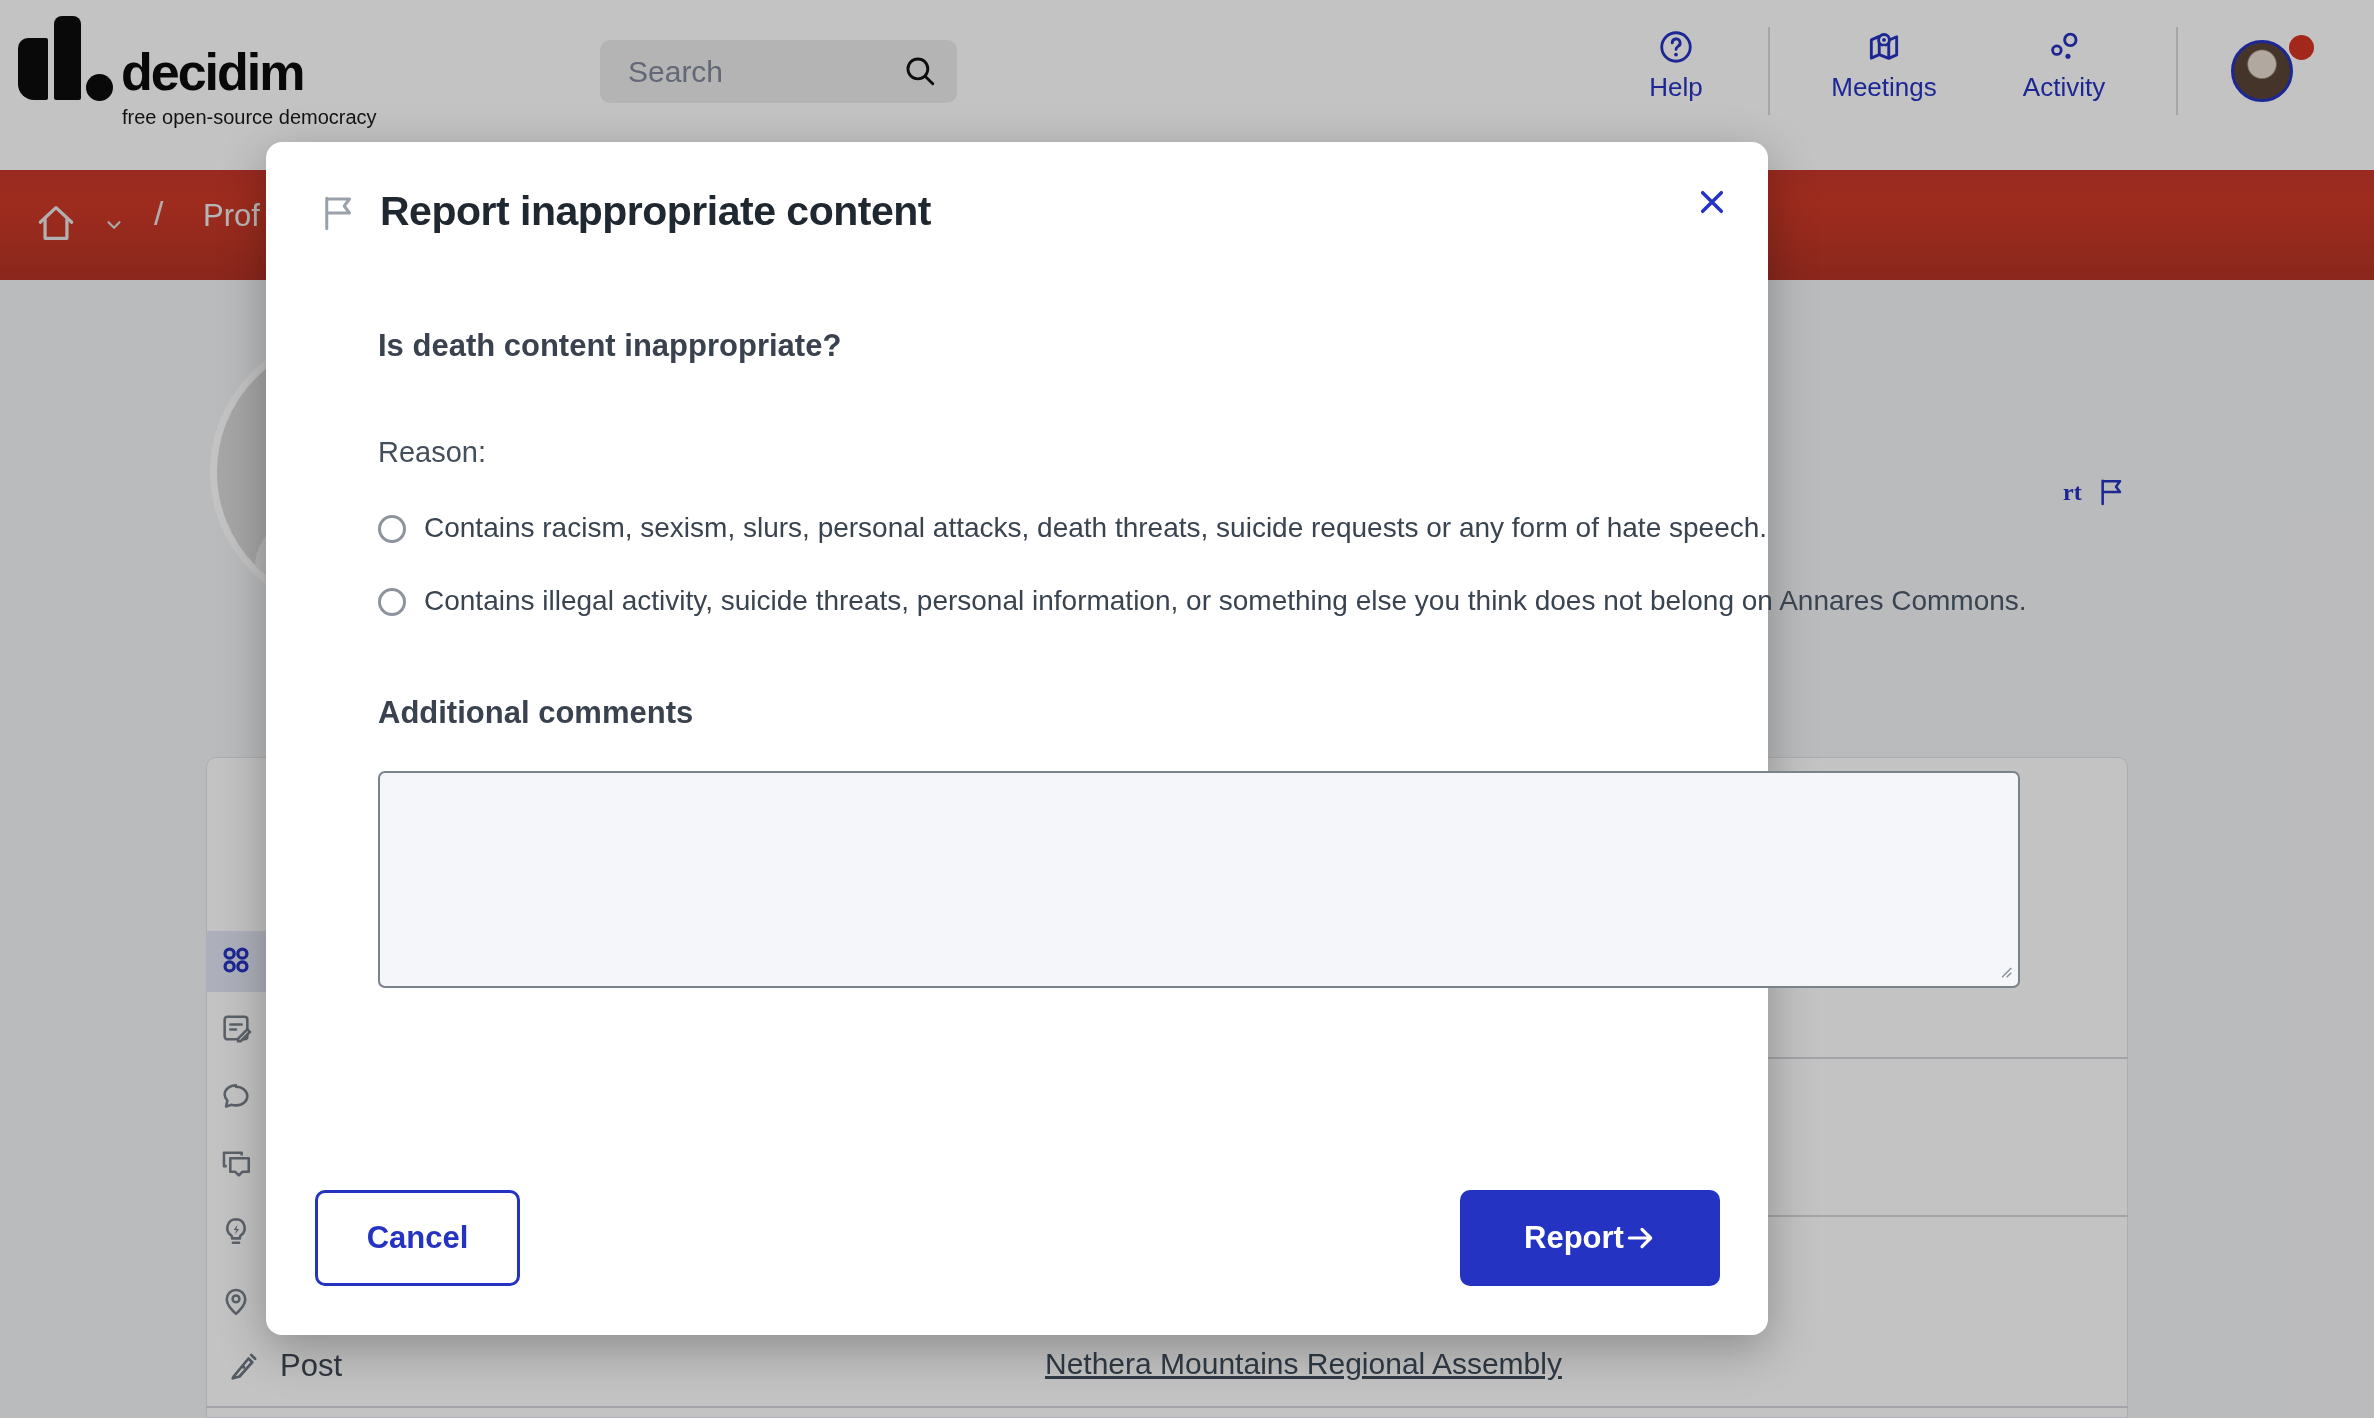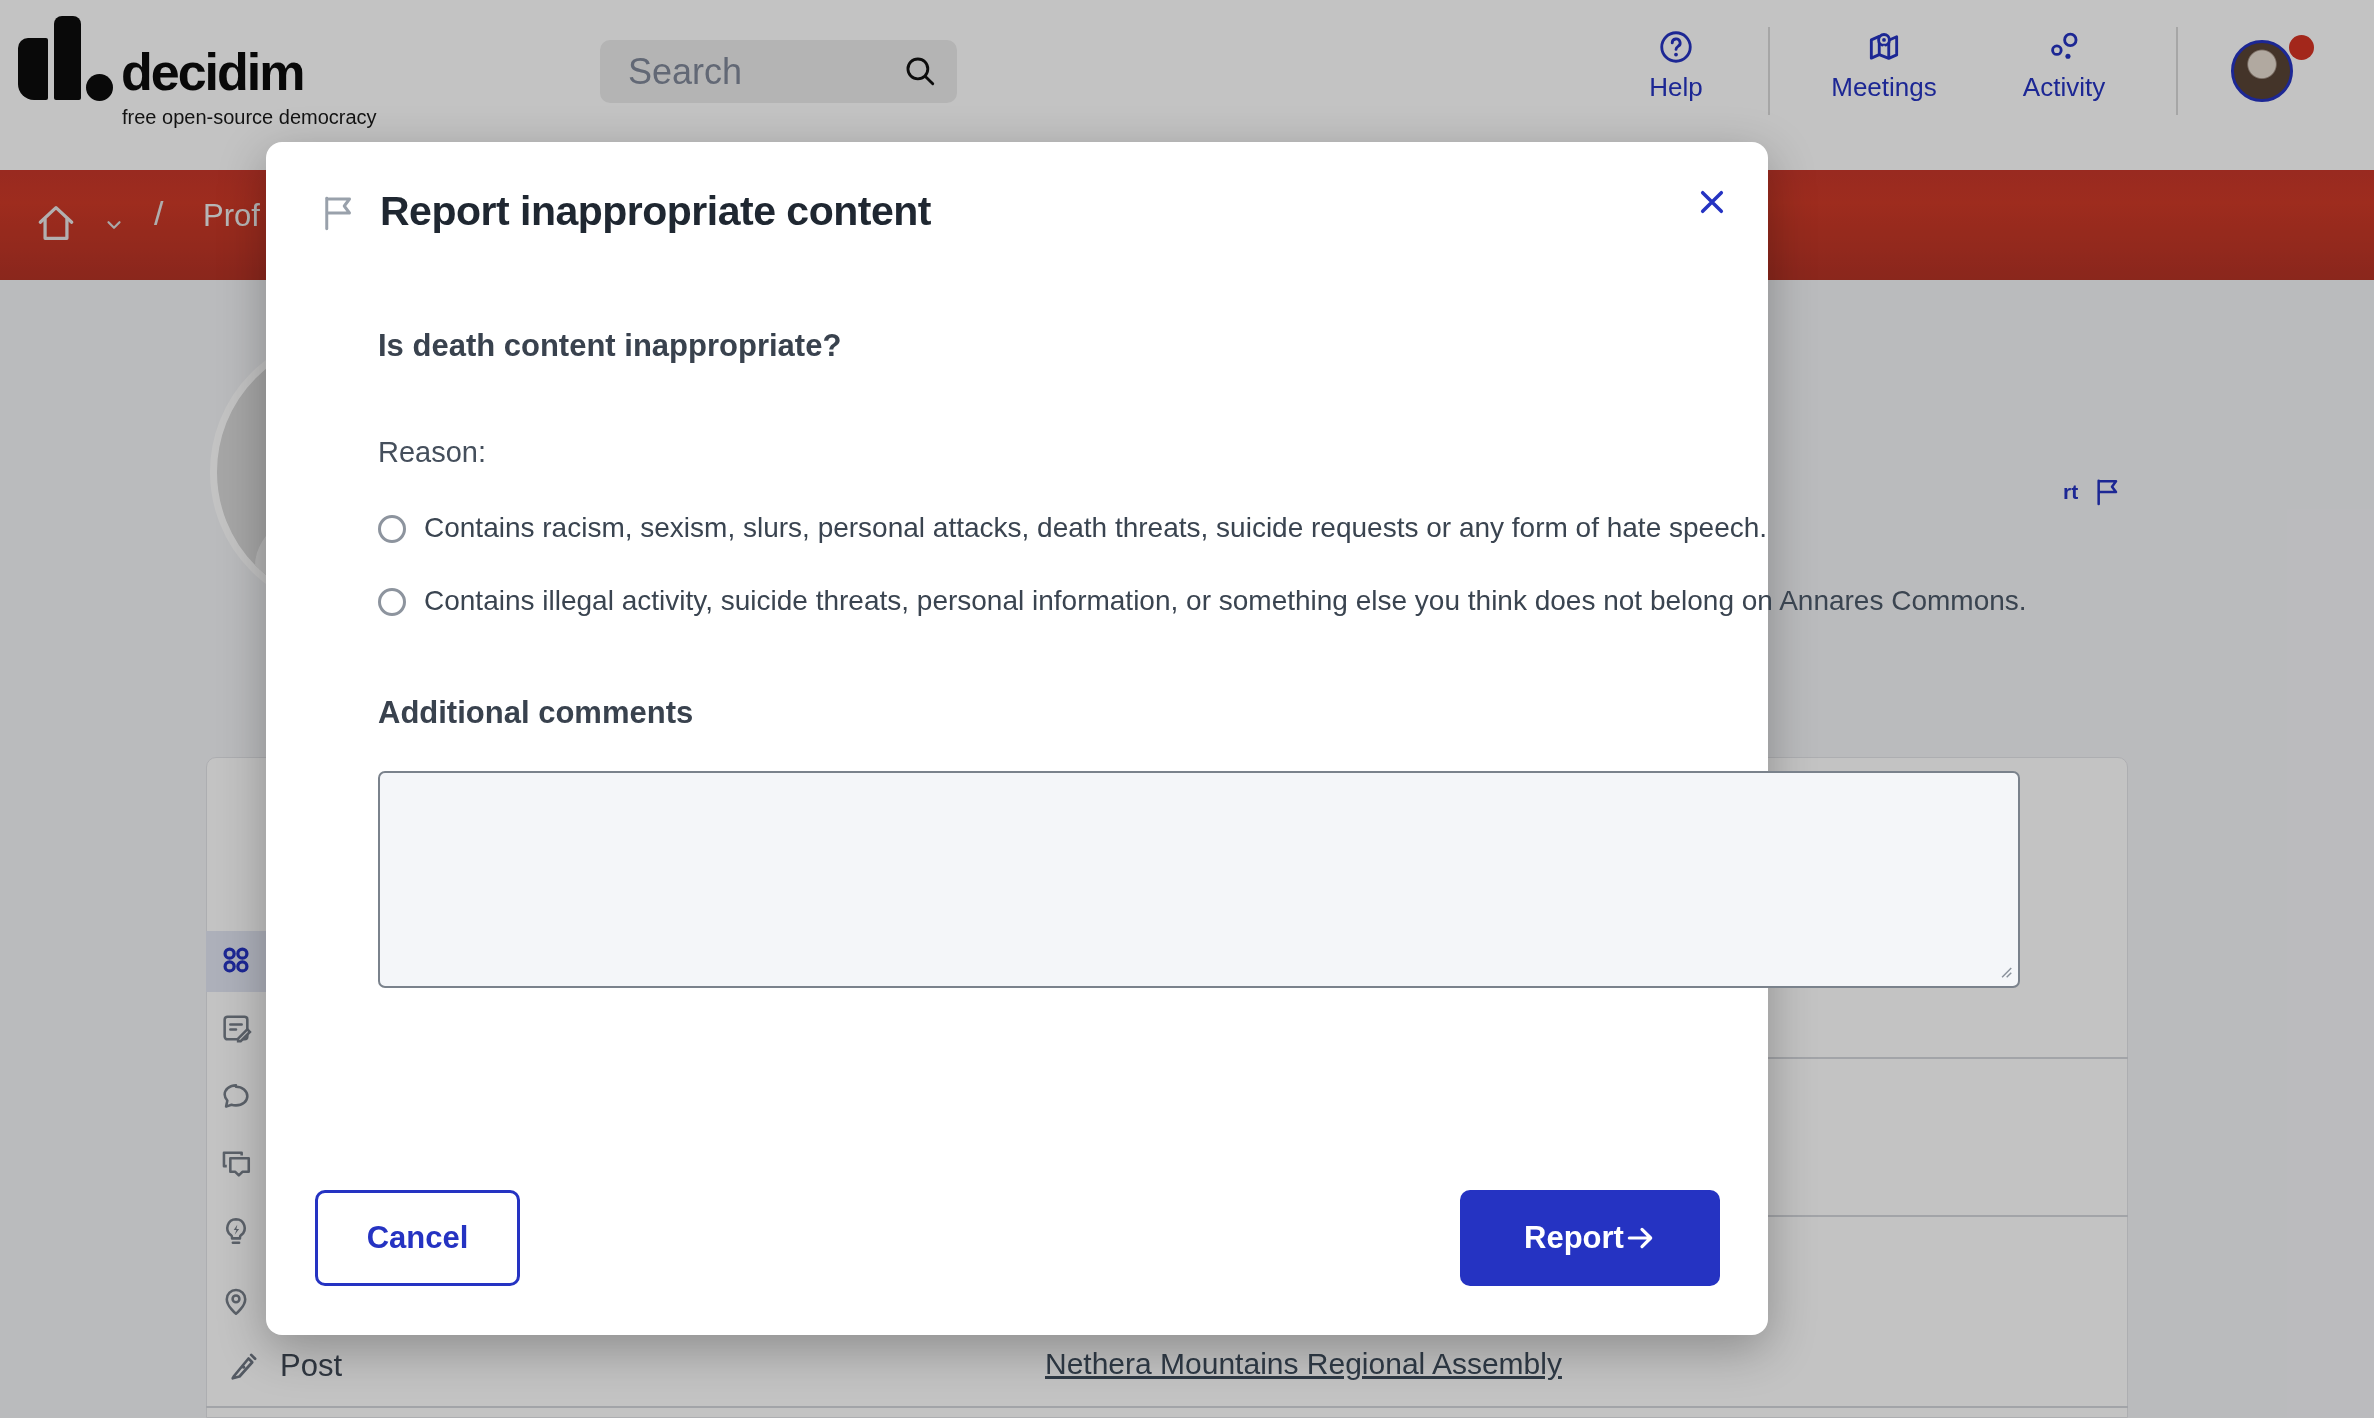--- a/index.html
+++ b/index.html
@@ -10,21 +10,21 @@
   .bg-header { position:absolute; left:0; top:0; width:2374px; height:170px; background:#ffffff; z-index:1; }
 
   .logo { position:absolute; left:18px; top:14px; width:380px; height:120px; cursor:pointer; }
   .logo .bar1 { position:absolute; left:0; top:24px; width:30px; height:62px; background:#0d0d0d; border-radius:10px 2px 2px 16px; }
   .logo .bar2 { position:absolute; left:36px; top:2px; width:27px; height:84px; background:#0d0d0d; border-radius:8px 8px 2px 2px; }
   .logo .dot  { position:absolute; left:68px; top:60px; width:27px; height:27px; background:#0d0d0d; border-radius:50%; }
   .logo .word { position:absolute; left:103px; top:28px; font-size:52px; font-weight:bold; letter-spacing:-2px; color:#0d0d0d; }
   .logo .tag  { position:absolute; left:104px; top:92px; font-size:20px; color:#1a1a1a; white-space:nowrap; }
 
   .search-box { position:absolute; left:600px; top:40px; width:357px; height:63px; background:#ececec; border:none; border-radius:10px; z-index:1; }
-  .search-box input { position:absolute; left:28px; top:0; width:260px; height:63px; border:none; background:transparent; outline:none; font-size:36px; color:#333; font-family:inherit; }
+  .search-box input { position:absolute; left:28px; top:0; width:260px; height:63px; border:none; background:transparent; outline:none; font-size:30px; color:#333; font-family:inherit; }
   .search-box input::placeholder { color:#81899a; }
   .search-box .mag { position:absolute; right:20px; top:14px; width:34px; height:34px; color:#111; }
 
   .nav-item { position:absolute; top:28px; width:130px; display:flex; flex-direction:column; align-items:center; gap:6px; color:var(--primary,#2533c2); cursor:pointer; z-index:1; }
   .nav-item .nav-icon { width:38px; height:38px; }
   .nav-item .nav-label { font-size:26px; }
   .nav-help { left:1611px; } .nav-meetings { left:1819px; } .nav-activity { left:1999px; }
   .nav-divider { position:absolute; top:27px; width:2px; height:88px; background:#d9d9d9; z-index:1; }
   .div1 { left:1768px; } .div2 { left:2176px; }
 
@@ -35,21 +35,21 @@
   .redbar .home { position:absolute; left:33px; top:200px; width:46px; height:46px; color:#e9e7e7; top:30px; }
   .redbar .chev { position:absolute; left:103px; top:44px; width:22px; height:22px; color:#ddd; }
   .redbar .slash { position:absolute; left:154px; top:24px; font-size:34px; color:#e5e3e3; }
   .redbar .crumb { position:absolute; left:203px; top:28px; font-size:31px; color:#efefef; white-space:nowrap; }
 
   .bg-avatar-circle { position:absolute; left:210px; top:332px; width:280px; height:280px; border-radius:50%; background:#d9d9d9; border:7px solid #ffffff; z-index:1; overflow:hidden; }
   .bg-avatar-circle .head { position:absolute; left:88px; top:58px; width:92px; height:92px; border-radius:50%; background:#efefef; }
   .bg-avatar-circle .body { position:absolute; left:38px; top:162px; width:192px; height:130px; border-radius:50% 50% 0 0; background:#efefef; }
 
   .report-frag { position:absolute; left:2063px; top:476px; display:flex; align-items:center; gap:14px; color:var(--primary,#2533c2); z-index:1; cursor:pointer; }
-  .report-frag .frag-text { font-size:21px; font-weight:bold; }
+  .report-frag .frag-text { font-size:24px; font-weight:bold;font-family:Liberation Serif, serif; }
   .report-frag .flag { width:32px; height:32px; }
 
   .bg-card { position:absolute; left:206px; top:757px; width:1922px; height:661px; background:#ffffff; border:1px solid #e3e4e8; border-radius:10px 10px 0 0; z-index:1; }
   .side-tile { position:absolute; left:206px; top:931px; width:60px; height:61px; background:#e2e6f3; z-index:2; }
   .side-icon { position:absolute; left:219px; width:34px; height:34px; color:#777f8a; z-index:3; cursor:pointer; }
   .side-icon.active { color:var(--primary,#2533c2); }
   .bg-divider { position:absolute; height:2px; background:#d4d7dc; z-index:2; }
   .bg-divider.d1 { left:1000px; top:1057px; width:1128px; }
   .bg-divider.d2 { left:1000px; top:1215px; width:1128px; }
   .bg-divider.d3 { left:206px; top:1406px; width:1922px; }

